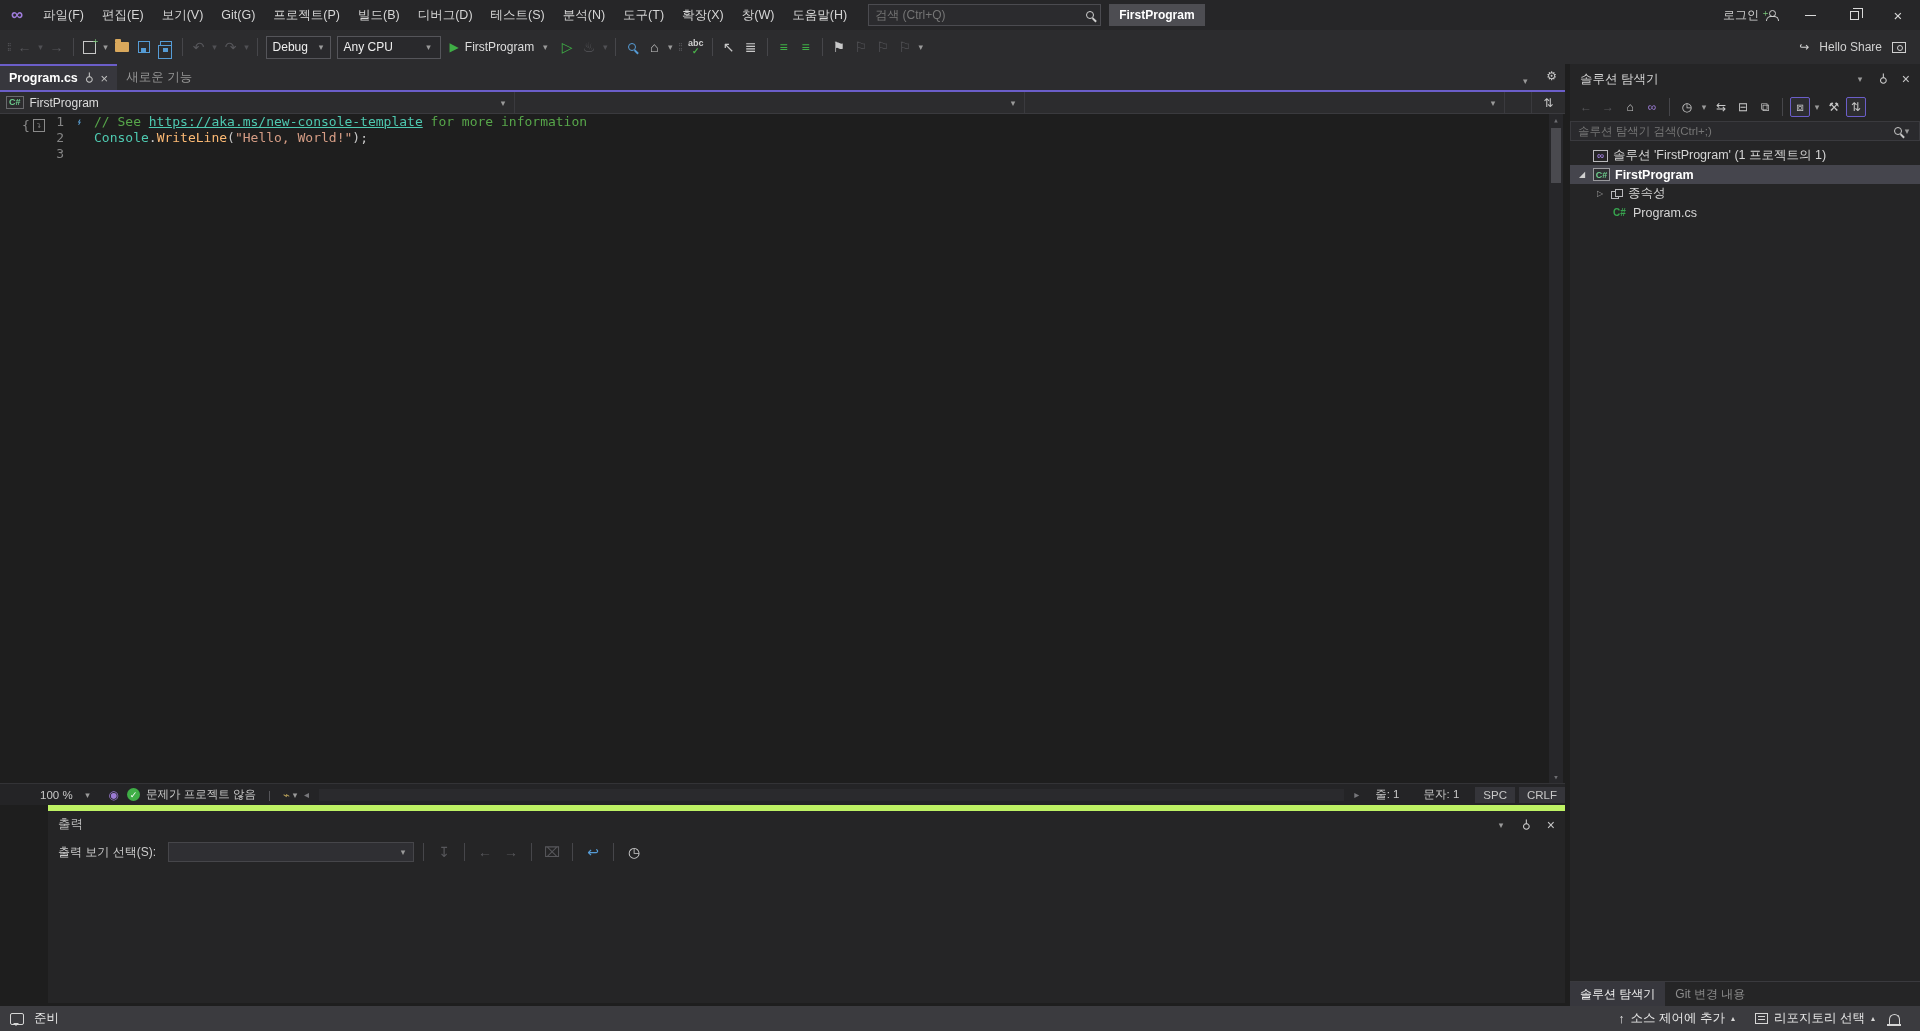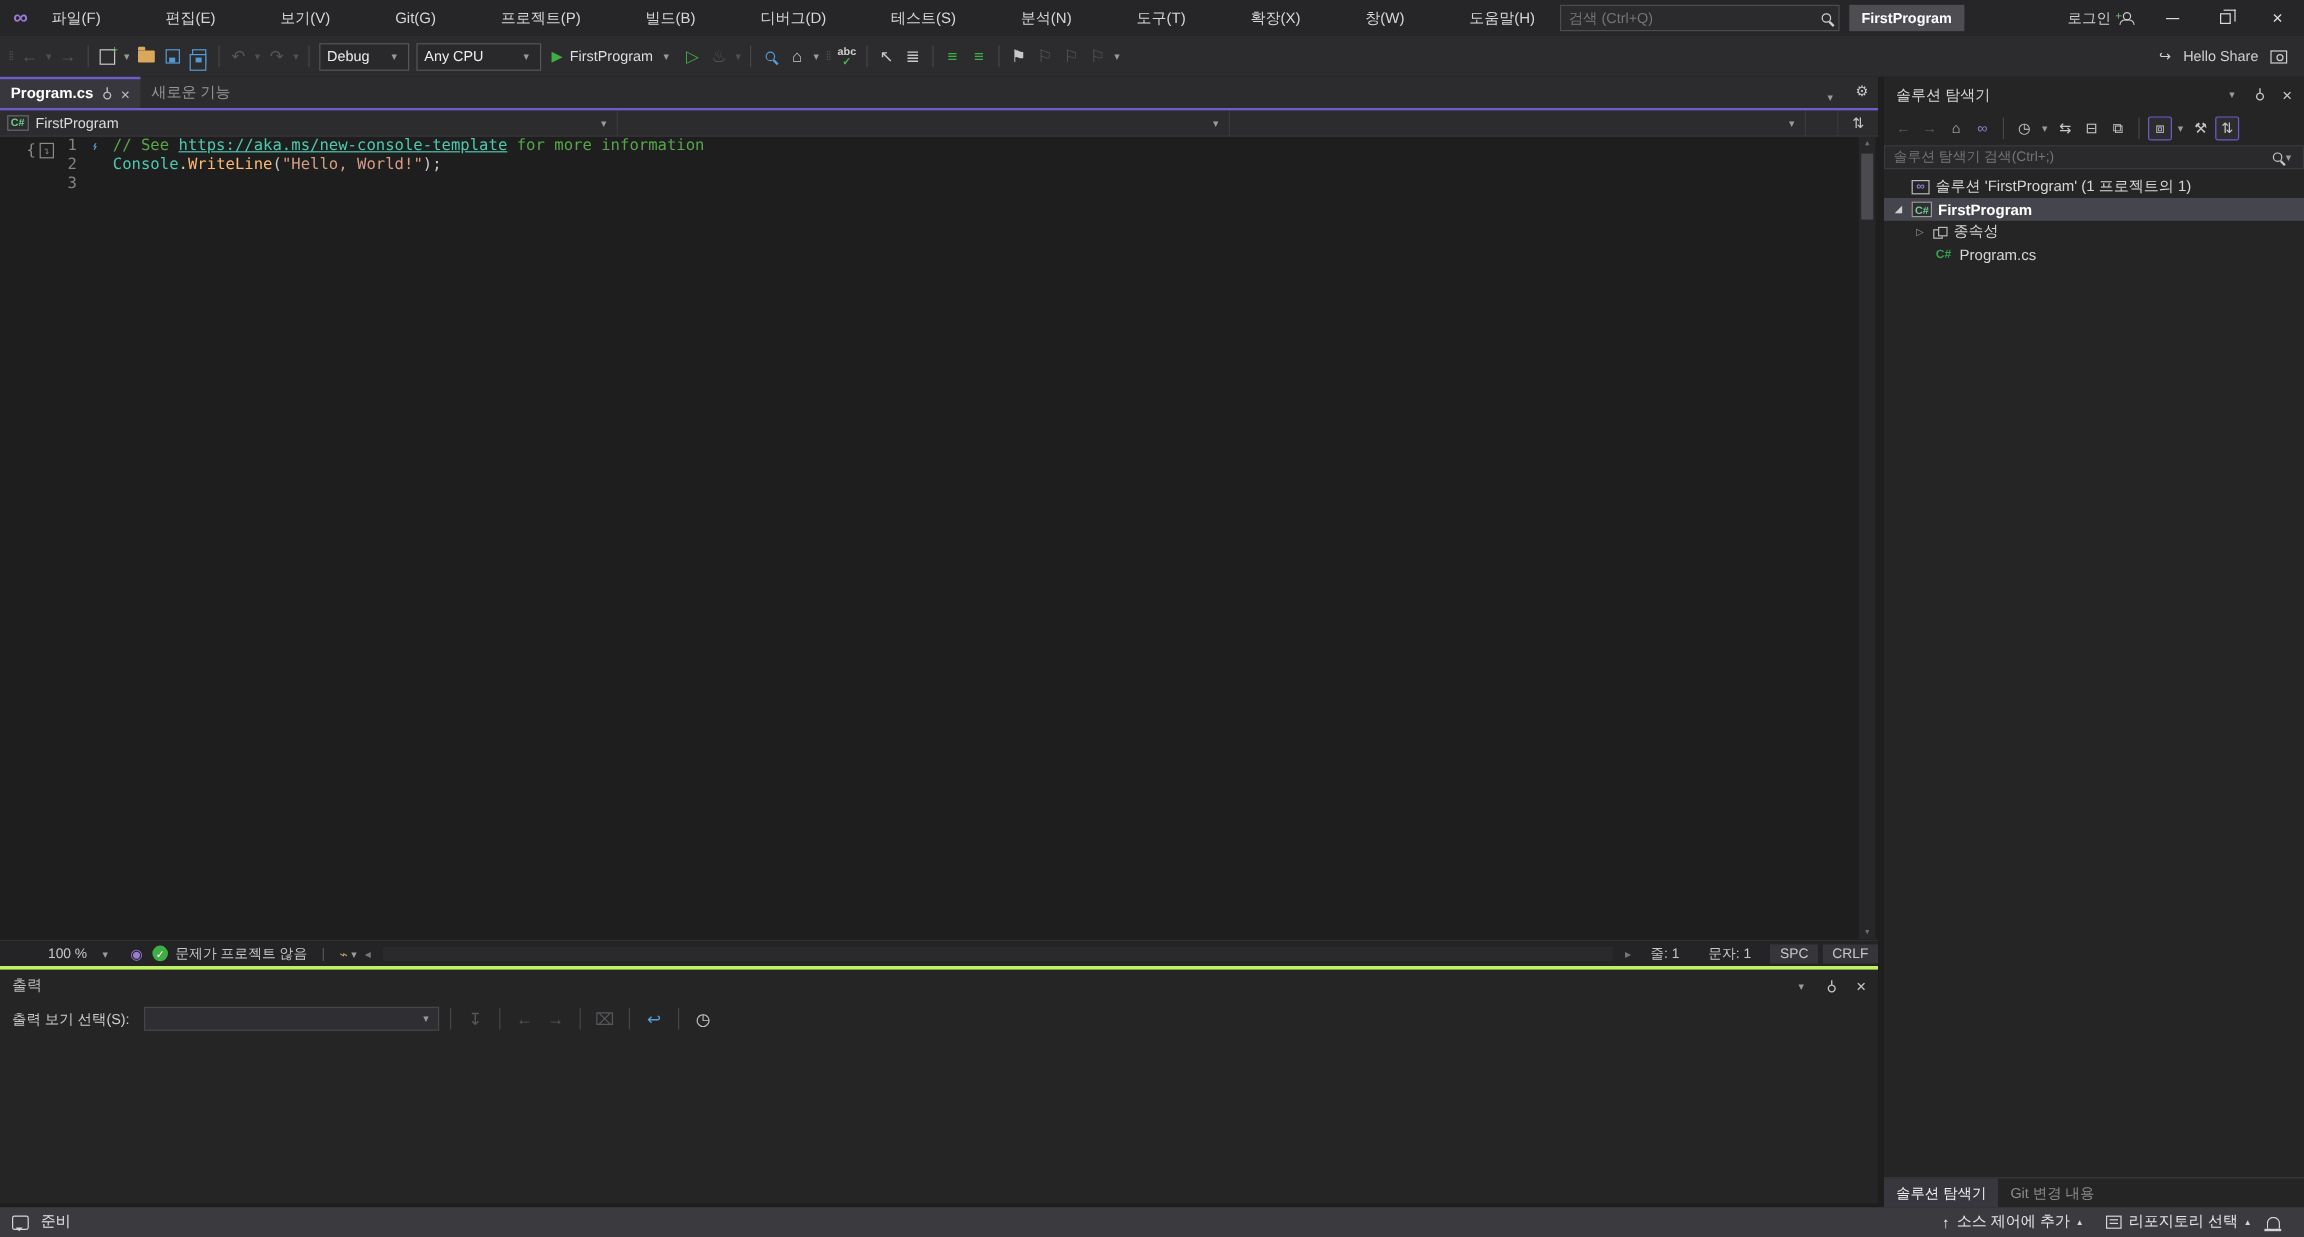--- a/index.html
+++ b/index.html
@@ -4,21 +4,21 @@
 <style>
   * { margin:0; padding:0; box-sizing:border-box; }
   html,body { width:1920px; height:1031px; overflow:hidden; background:#1e1e1e;
     font-family:"Liberation Sans", sans-serif; font-size:12px; color:#cccccc; }
   .app { position:relative; width:1920px; height:1031px; background:#1e1e1e; }
 
   
   .titlebar { position:absolute; left:0; top:0; width:1920px; height:30px;
     background:#262628; display:flex; align-items:center; }
   .vslogo { width:34px; text-align:center; color:#9f7cdc; font-size:17px; font-weight:bold; }
-  .menus { display:flex; align-items:flex-end; height:100%;gap:36px; }
+  .menus { display:flex; align-items:flex-end; height:100%; }
   .menu-item { padding:0 9px; height:100%; display:flex; align-items:center; color:#d6d6d6; font-size:12.5px; cursor:default; }
   .qsearch { margin-left:12px; width:233px; height:22px; background:#2b2b2e; border:1px solid #4b4b50;
     display:flex; align-items:center; padding:0 6px; }
   .qsearch input { flex:1; background:transparent; border:none; outline:none; color:#a6a6a6; font-size:12px; font-family:inherit; }
   .badge { margin-left:8px; background:#4d4d52; color:#ffffff; font-weight:bold; font-size:12px;
     padding:4px 10px; }
   .tb-right { margin-left:auto; display:flex; align-items:center; height:100%; }
   .signin { display:flex; align-items:center; gap:7px; color:#d0d0d0; padding:0 10px; }
   .winbtn { width:44px; height:30px; display:flex; align-items:center; justify-content:center; color:#d9d9d9; font-size:13px; }
   .i-min { width:11px; height:1px; background:#d9d9d9; display:inline-block; }
@@ -109,21 +109,21 @@
   .pulse { color:#9b7bd4; font-size:12px; margin:0 8px; }
   .okcirc { width:13px; height:13px; border-radius:50%; background:#3fae46; color:#fff; font-size:9px;
     display:inline-flex; align-items:center; justify-content:center; margin-right:6px; }
   .hsep { color:#5a5a5e; margin:0 12px; }
   .htrack { flex:1; height:12px; margin:0 6px; background:#2a2a2d; }
   .scrarr { color:#77777b; font-size:10px; padding:0 4px; }
   .chip { background:#35353a; padding:2px 8px; margin-left:4px; }
   .pos { margin:0 12px; color:#c8c8c8; }
 
   
-  .output { height:198px; background:#252526; border-top:3px solid #bef264; position:relative; }
+  .output { height:198px; background:#252526; border-top:6px solid #bef264; position:relative;margin-left:48px; }
   .out-head { height:27px; display:flex; align-items:center; padding:0 10px; color:#bbbbbb; font-size:12.5px; }
   .out-head-right { margin-left:auto; display:flex; gap:16px; color:#c8c8c8; align-items:center; }
   .out-toolbar { height:28px; display:flex; align-items:center; padding:0 10px; gap:4px; }
   .out-combo { width:246px; height:20px; background:#2f2f33; border:1px solid #46464a; display:flex; align-items:center; padding:0 5px; margin-left:8px; }
   .out-combo input { flex:1; background:transparent; border:none; outline:none; color:#ddd; font-family:inherit; }
   .blue { color:#569cd6; }
   .i-pin { display:inline-block; transform:rotate(180deg); font-size:12px; }
 
   
   .se-head { height:30px; display:flex; align-items:center; padding:0 10px; color:#d6d6d6; font-size:12.5px; }
@@ -227,21 +227,21 @@
       </span>
     <span class="tbico">
         <span class="i-save i-saveall"></span>
       </span>
     <span class="sep"></span>
     <span class="tbico dis">↶</span>
     <span class="dd dis">▾</span>
     <span class="tbico dis">↷</span>
     <span class="dd dis">▾</span>
     <span class="sep"></span>
-    <div class="combo" style="width:75px">
+    <div class="combo" style="width:65px">
       <span>Debug</span>
       <span class="dd" style="margin-left:auto">▾</span>
     </div>
     <div class="combo" style="width:104px">
       <span>Any CPU</span>
       <span class="dd" style="margin-left:auto">▾</span>
     </div>
     <div class="runbtn">
       <span class="green">▶</span>
       <span>FirstProgram</span>

